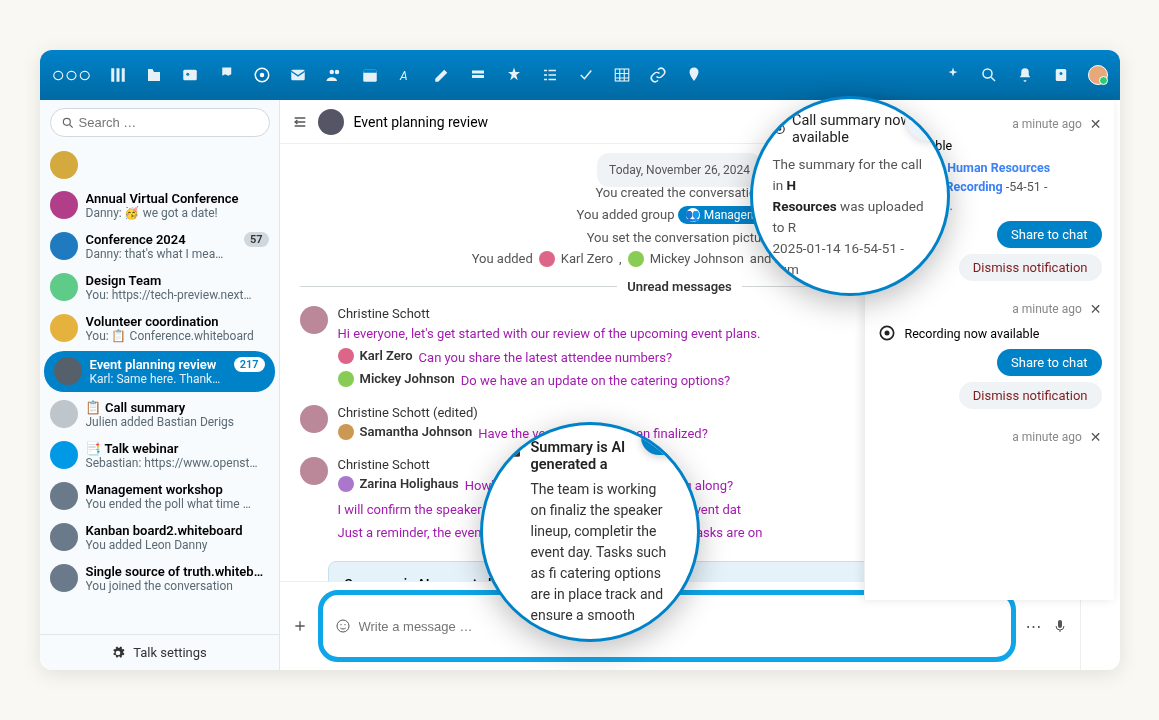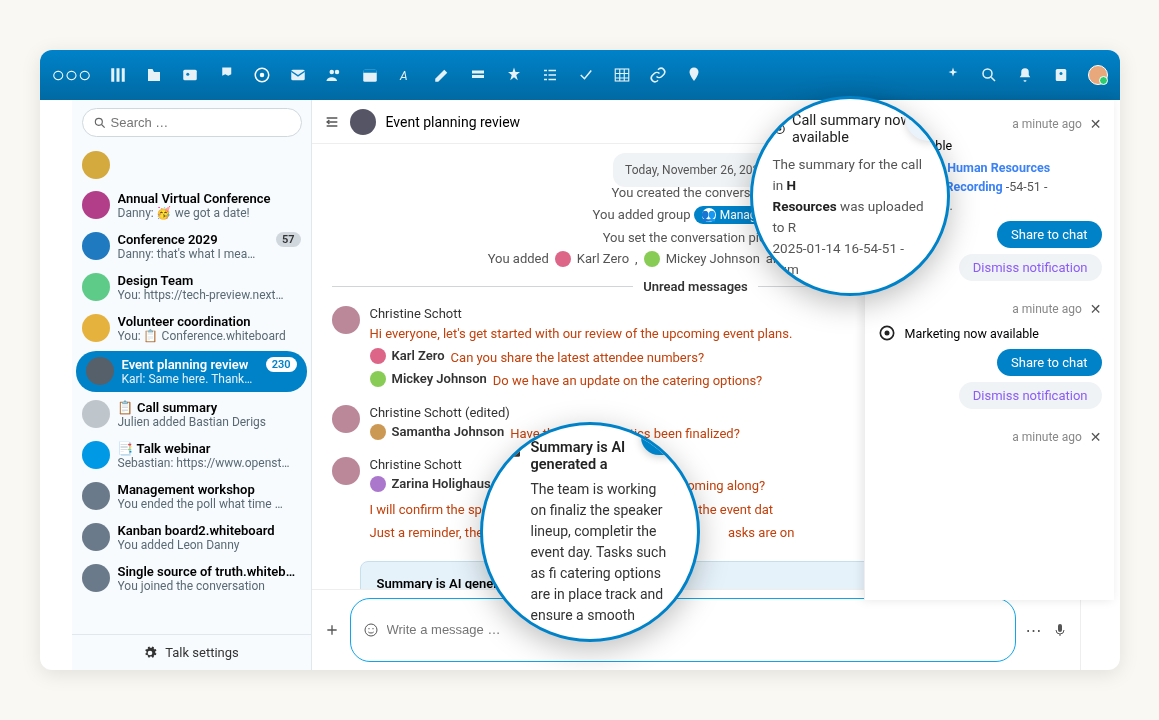--- a/index.html
+++ b/index.html
@@ -5,21 +5,21 @@
 * { box-sizing: border-box; margin: 0; padding: 0; }
 body { font-family: -apple-system, BlinkMacSystemFont, "Segoe UI", Roboto, sans-serif; font-size: 13px; background: #faf8f3; display: flex; align-items: center; justify-content: center; height: 720px; width: 1159px; }
 .app-window { width: 1080px; height: 620px; background: #fff; border-radius: 12px; overflow: hidden; display: flex; flex-direction: column; position: relative; box-shadow: 0 4px 20px rgba(0,0,0,0.1); }
 .topbar { height: 50px; background: linear-gradient(to bottom, #0082c9, #006aa3); display: flex; align-items: center; padding: 0 12px; gap: 18px; color: #fff; }
 .logo { font-size: 22px; font-weight: bold; }
 .topbar-icons { display: flex; gap: 18px; align-items: center; flex: 1; }
 .topbar-icon { width: 18px; height: 18px; opacity: 0.9; cursor: pointer; fill: #fff; }
 .topbar-right { display: flex; gap: 18px; align-items: center; }
 .avatar-small { width: 20px; height: 20px; border-radius: 50%; background: #e8a87c; border: 1px solid #fff; }
 
-.main { flex: 1; display: flex; overflow: hidden; margin-left: 32px; }
+.main { flex: 1; display: flex; overflow: hidden; }
 .sidebar { width: 240px; background: #f7fbfe; border-right: 1px solid #e0e8ee; display: flex; flex-direction: column; }
 .sidebar-top { display: flex; align-items: center; padding: 8px 10px; gap: 8px; }
 .search-box { flex: 1; display: flex; align-items: center; background: #fff; border: 1px solid #cfd8dd; border-radius: 18px; padding: 4px 10px; }
 .search-box input { border: none; outline: none; flex: 1; font-size: 13px; padding: 2px 4px; }
 .search-box svg { width: 14px; height: 14px; fill: #666; }
 .filter-icon, .chat-icon { width: 16px; height: 16px; fill: #444; cursor: pointer; }
 
 .conv-list { flex: 1; overflow-y: auto; }
 .conv-item { display: flex; align-items: flex-start; padding: 6px 10px; gap: 8px; cursor: pointer; }
 .conv-item.active { background: #0082c9; color: #fff; border-radius: 20px; margin: 2px 4px; }
@@ -50,55 +50,55 @@
 .chip { background: #0082c9; color: #fff; border-radius: 12px; padding: 2px 8px; display: inline-flex; align-items: center; gap: 4px; font-size: 12px; }
 .chip-avatar { width: 14px; height: 14px; border-radius: 50%; background: #fff; }
 .unread-divider { display: flex; align-items: center; margin: 12px 0; }
 .unread-divider::before, .unread-divider::after { content: ""; flex: 1; height: 1px; background: #d0d5d8; }
 .unread-divider span { padding: 0 10px; font-weight: 600; font-size: 13px; color: #333; }
 
 .msg-row { display: flex; gap: 10px; margin: 10px 0; }
 .msg-avatar { width: 28px; height: 28px; border-radius: 50%; flex-shrink: 0; background: #b89; }
 .msg-content { flex: 1; }
 .msg-author { font-size: 13px; color: #333; margin-bottom: 3px; }
-.msg-text { font-size: 13px; color: #c2410c; line-height: 1.5; }
+.msg-text { font-size: 13px; color: #a21caf; line-height: 1.5; }
 .msg-line { display: flex; align-items: center; gap: 6px; margin: 4px 0; flex-wrap: wrap; }
 .mini-avatar { width: 16px; height: 16px; border-radius: 50%; display: inline-block; }
 .mention { font-weight: 600; color: #333; }
 .msg-time { font-size: 12px; color: #888; display: flex; align-items: center; gap: 4px; margin-left: auto; }
 .check { width: 12px; height: 12px; fill: #888; }
 .msg-flex { display: flex; align-items: flex-start; }
 
 .summary-box { background: #e6f2fa; border: 1px solid #c5dfed; border-radius: 8px; padding: 14px 16px; margin: 12px 0; position: relative; }
 .summary-title { font-weight: 600; font-size: 13px; margin-bottom: 6px; display: flex; align-items: center; gap: 6px; }
 .summary-text { font-size: 13px; color: #3a4750; line-height: 1.55; }
 .dismiss-btn { position: absolute; bottom: 10px; right: 12px; background: #0082c9; color: #fff; border-radius: 16px; padding: 5px 14px; font-size: 13px; cursor: pointer; }
 .summary-icon { width: 18px; height: 18px; fill: #0082c9; }
 .chev { margin-left: auto; }
 
 .composer { display: flex; align-items: center; padding: 8px 12px; gap: 10px; border-top: 1px solid #eee; }
-.composer-input { flex: 1; display: flex; align-items: flex-start; border: 1px solid #0ea5e9; border-radius: 20px; padding: 23px 12px; gap: 8px; }
+.composer-input { flex: 1; display: flex; align-items: flex-end; border: 5px solid #0ea5e9; border-radius: 20px; padding: 23px 12px; gap: 8px; }
 .composer-input input { border: none; outline: none; flex: 1; font-size: 13px; }
 .comp-icon { width: 16px; height: 16px; fill: #555; cursor: pointer; }
 
 .right-rail { width: 40px; border-left: 1px solid #eee; display: flex; flex-direction: column; align-items: center; padding-top: 10px; gap: 8px; }
 .rail-avatar { width: 26px; height: 26px; border-radius: 50%; background: #c9a; }
 
 
 .notif-panel { position: absolute; top: 50px; right: 6px; width: 250px; background: #fff; box-shadow: -2px 0 10px rgba(0,0,0,0.1); padding: 8px 12px; display: flex; flex-direction: column; gap: 4px; height: 500px; overflow: hidden; border-left: 1px solid #eee; }
 .notif-item { padding: 8px 0; font-size: 12.5px; }
 .notif-time { color: #888; font-size: 12px; text-align: center; display: flex; justify-content: flex-end; align-items: center; gap: 8px; }
 .notif-close { font-size: 14px; color: #555; cursor: pointer; }
 .notif-head { display: flex; align-items: center; gap: 8px; margin: 6px 0; }
 .notif-assistant-icon { width: 20px; height: 20px; }
 .notif-body { color: #555; font-size: 12.5px; line-height: 1.5; margin: 4px 0 4px 28px; }
 .notif-body b { color: #3b82f6; }
 .notif-actions { display: flex; flex-direction: column; gap: 6px; margin-top: 6px; }
 .btn-primary { background: #0082c9; color: #fff; border-radius: 18px; padding: 6px 14px; font-size: 13px; text-align: center; cursor: pointer; align-self: flex-end; }
-.btn-secondary { background: #f0f3f5; color: #8b5cf6; border-radius: 18px; padding: 6px 14px; font-size: 13px; text-align: center; cursor: pointer; align-self: flex-end; }
+.btn-secondary { background: #f0f3f5; color: #7f1d1d; border-radius: 18px; padding: 6px 14px; font-size: 13px; text-align: center; cursor: pointer; align-self: flex-end; }
 
 
 .zoom-circle { position: absolute; border-radius: 50%; background: #fff; box-shadow: 0 8px 30px rgba(0,0,0,0.25); border: 3px solid #0082c9; overflow: hidden; display: flex; flex-direction: column; justify-content: center; }
 .zoom-top { top: 46px; right: 170px; width: 200px; height: 200px; padding: 18px 20px; }
 .zoom-top .zh { font-size: 14.5px; font-weight: 400; color: #222; margin-bottom: 8px; display: flex; align-items: center; gap: 6px; }
 .zoom-top .zb { font-size: 13.5px; color: #555; line-height: 1.55; }
 .zoom-top .zb b { color: #222; }
 .sparkle-badge { position: absolute; top: -6px; right: -6px; width: 48px; height: 48px; background: #eaf3fb; border-radius: 50%; display: flex; align-items: center; justify-content: center; box-shadow: 0 2px 8px rgba(0,0,0,0.15); }
 .sparkle-badge svg { width: 26px; height: 26px; fill: #0082c9; }
 
@@ -226,21 +226,21 @@
           <div class="conv-item">
             <div class="conv-avatar" style="background: rgb(178, 62, 138);"></div>
             <div class="conv-body">
               <div class="conv-title">Annual Virtual Conference</div>
               <div class="conv-sub">Danny: 🥳 we got a date!</div>
             </div>
           </div>
           <div class="conv-item">
             <div class="conv-avatar" style="background: rgb(31, 122, 191);"></div>
             <div class="conv-body">
-              <div class="conv-title">Conference 2029</div>
+              <div class="conv-title">Conference 2024</div>
               <div class="conv-sub">Danny: that's what I mea…</div>
             </div>
             <div class="conv-badge-grey">57</div>
           </div>
           <div class="conv-item">
             <div class="conv-avatar" style="background: rgb(94, 203, 137);"></div>
             <div class="conv-body">
               <div class="conv-title">Design Team</div>
               <div class="conv-sub">You: https://tech-preview.next…</div>
             </div>
@@ -251,21 +251,21 @@
               <div class="conv-title">Volunteer coordination</div>
               <div class="conv-sub">You: 📋 Conference.whiteboard</div>
             </div>
           </div>
           <div class="conv-item active">
             <div class="conv-avatar" style="background: rgb(85, 96, 106);"></div>
             <div class="conv-body">
               <div class="conv-title">Event planning review</div>
               <div class="conv-sub">Karl: Same here. Thanks…</div>
             </div>
-            <div class="conv-badge">230</div>
+            <div class="conv-badge">217</div>
           </div>
           <div class="conv-item">
             <div class="conv-avatar" style="background: rgb(191, 198, 203);"></div>
             <div class="conv-body">
               <div class="conv-title">📋 Call summary</div>
               <div class="conv-sub">Julien added Bastian Derigs</div>
             </div>
           </div>
           <div class="conv-item">
             <div class="conv-avatar" style="background: rgb(0, 153, 230);"></div>
@@ -512,21 +512,21 @@
     <div class="notif-item">
       <div class="notif-time">
           <span>a minute ago</span>
           <span class="notif-close">✕</span>
         </div>
       <div class="notif-head">
         <svg class="notif-assistant-icon" viewBox="0 0 24 24" fill="#222">
             <circle cx="12" cy="12" r="8" fill="none" stroke="#222" stroke-width="2"></circle>
             <circle cx="12" cy="12" r="3"></circle>
           </svg>
-        <span>Marketing now available</span>
+        <span>Recording now available</span>
       </div>
       <div class="notif-actions">
         <div class="btn-primary">Share to chat</div>
         <div class="btn-secondary">Dismiss notification</div>
       </div>
     </div>
 
     <div class="notif-item">
       <div class="notif-time">
           <span>a minute ago</span>

